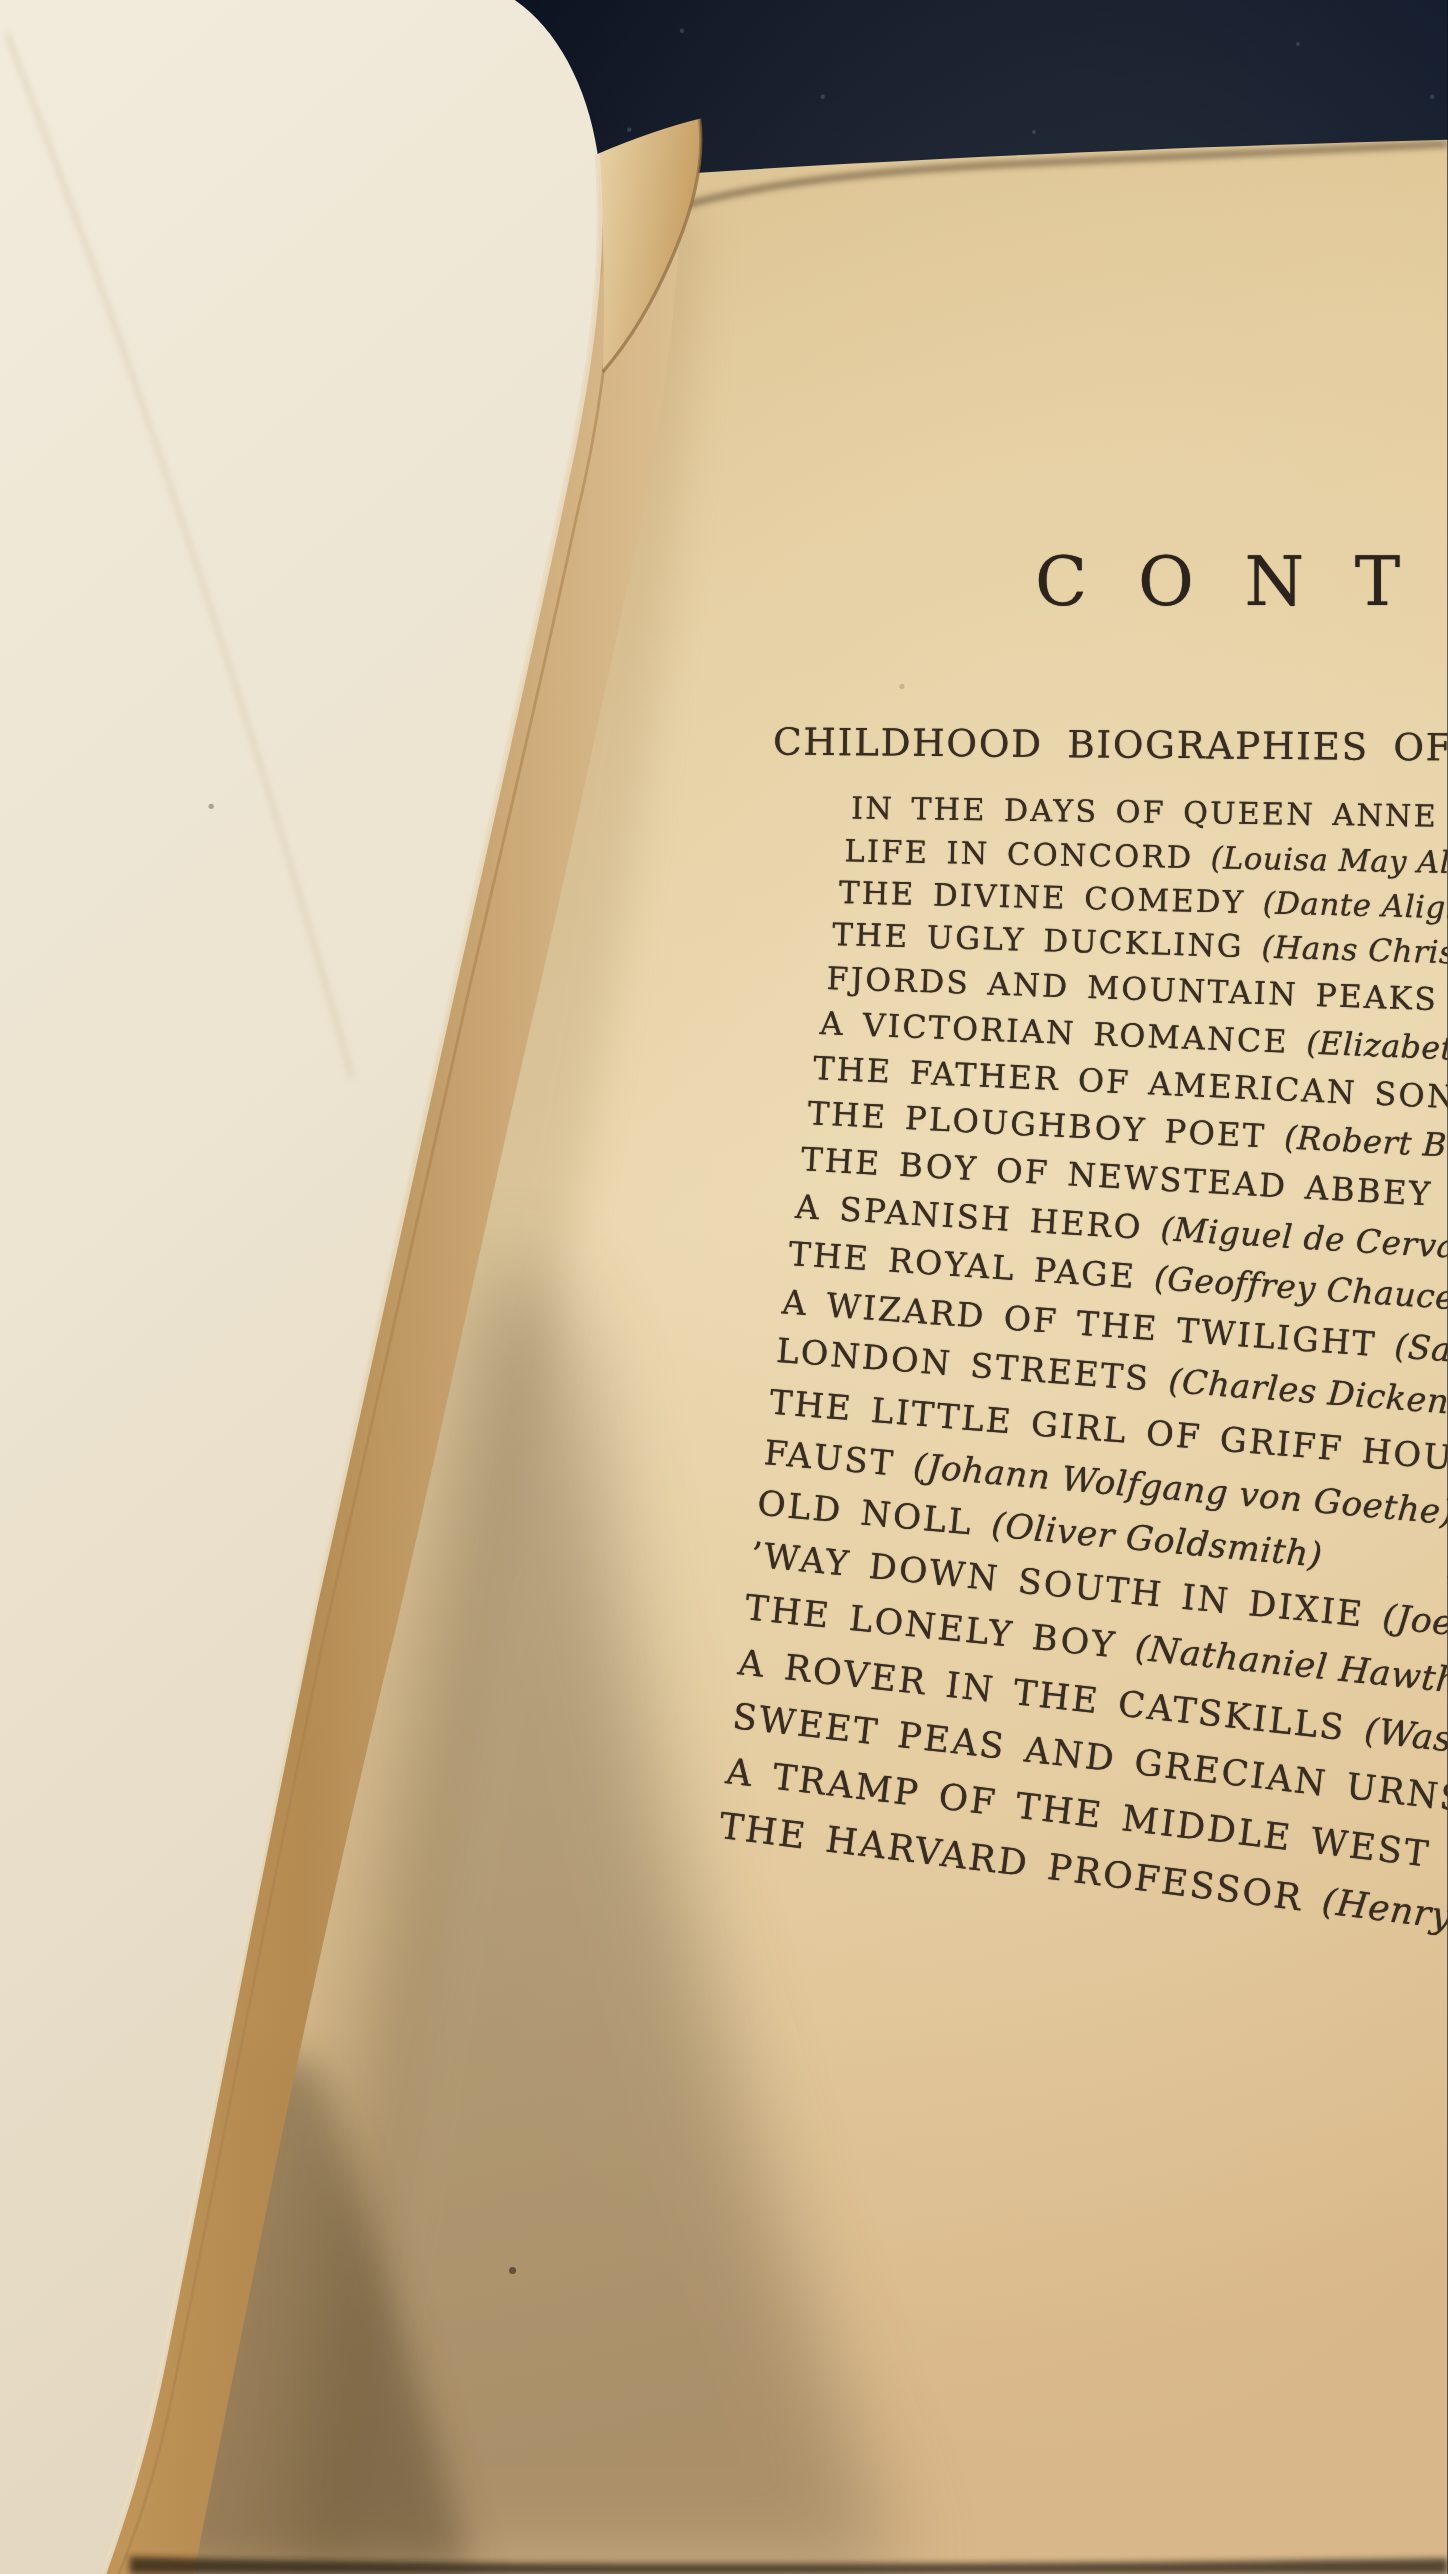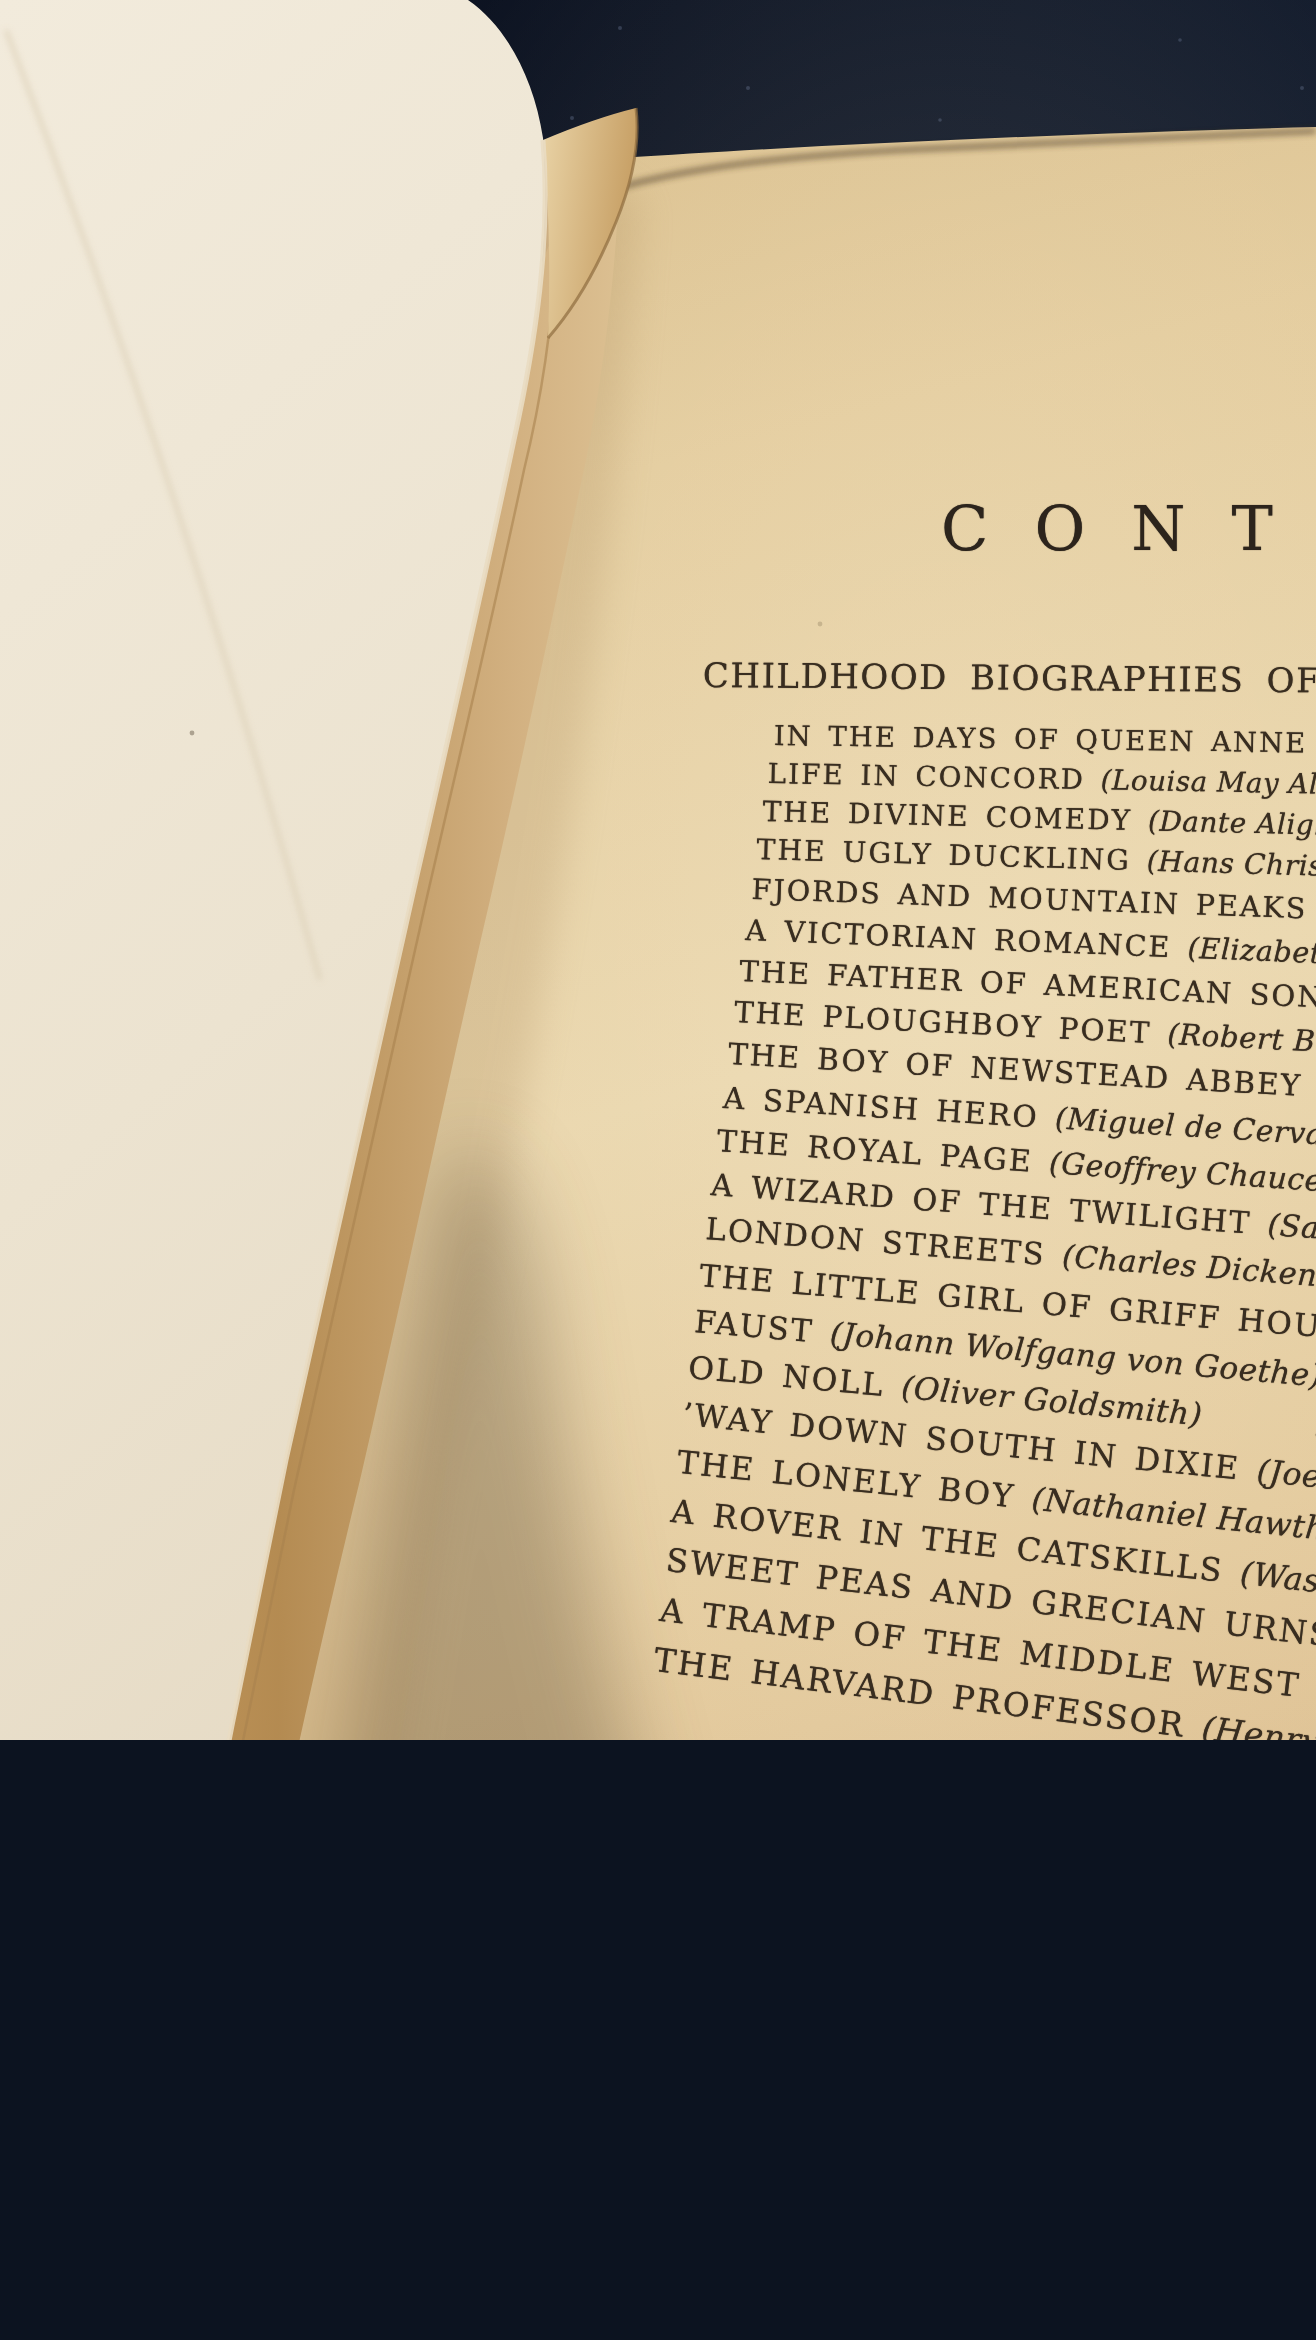--- a/index.html
+++ b/index.html
@@ -1,17 +1,17 @@
 <!DOCTYPE html>
 <html style="--ink: #382d20; --ink-dark: #2c241c;"><head>
 <meta charset="utf-8">
 <style>
   html,body{margin:0;padding:0;background:#0c1320;}
   .photo{
-    position:relative;width:1316px;height:1740px;overflow:hidden;
+    position:relative;width:1316px;height:2340px;overflow:hidden;
     font-family:"DejaVu Serif", serif;
   }
   svg.scene{position:absolute;left:0;top:0;width:1316px;height:2340px;display:block;}
   .textlayer{position:absolute;left:0;top:0;width:1316px;height:2340px;}
   .book-title{
     position:absolute;left:941px;top:492px;
     font-size:62px;letter-spacing:46px;white-space:nowrap;
     color:var(--ink-dark,#2c241c);
     text-shadow:0 0 1px rgba(44,36,28,.8);
   }

